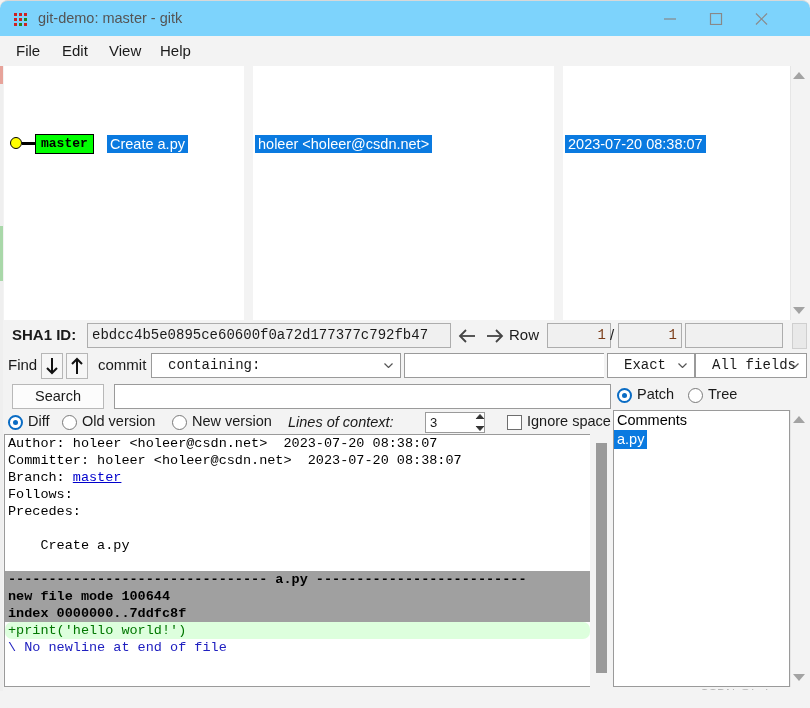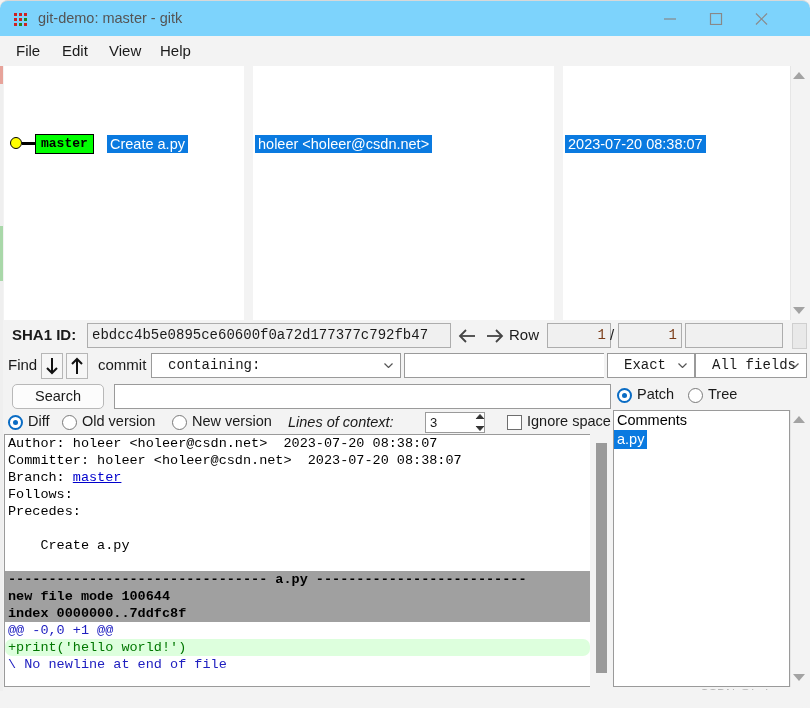--- a/index.html
+++ b/index.html
@@ -345,21 +345,21 @@
     position: absolute;
     left: 4px; top: 384px;
     width: 608px; height: 28px;
   }
   .search-btn {
     position: absolute;
     left: 8px; top: 0px;
     width: 92px; height: 25px;
     background: #fcfcfc;
     border: 1px solid #b8b8b8;
-    border-radius: 5px;
+    border-radius: 0;
     box-sizing: border-box;
     font-size: 14.5px;
     color: #1a1a1a;
     text-align: center;
     line-height: 23px;
   }
   .search-field {
     position: absolute;
     left: 110px; top: 0px;
     width: 497px; height: 25px;
@@ -692,21 +692,20 @@
     <div class="dl hdr">Committer: holeer &lt;holeer@csdn.net&gt;  2023-07-20 08:38:07</div>
     <div class="dl link"><span>Branch: </span><u>master</u></div>
     <div class="dl hdr">Follows:</div>
     <div class="dl hdr">Precedes:</div>
     <div class="dl blank">&nbsp;</div>
     <div class="dl hdr">    Create a.py</div>
     <div class="dl blank">&nbsp;</div>
     <div class="dl filetitle">-------------------------------- a.py --------------------------</div>
     <div class="dl filehdr">new file mode 100644</div>
     <div class="dl filehdr">index 0000000..7ddfc8f</div>
-    <div class="dl hunk">@@ -0,0 +1 @@</div>
     <div class="dl added">+print('hello world!')</div>
     <div class="dl nonl">\ No newline at end of file</div>
   </div>
 
   <div class="diff-scroll">
     <div class="diff-thumb"></div>
   </div>
 
   <div class="comments-pane">
     <div class="cmt-line">Comments</div>

